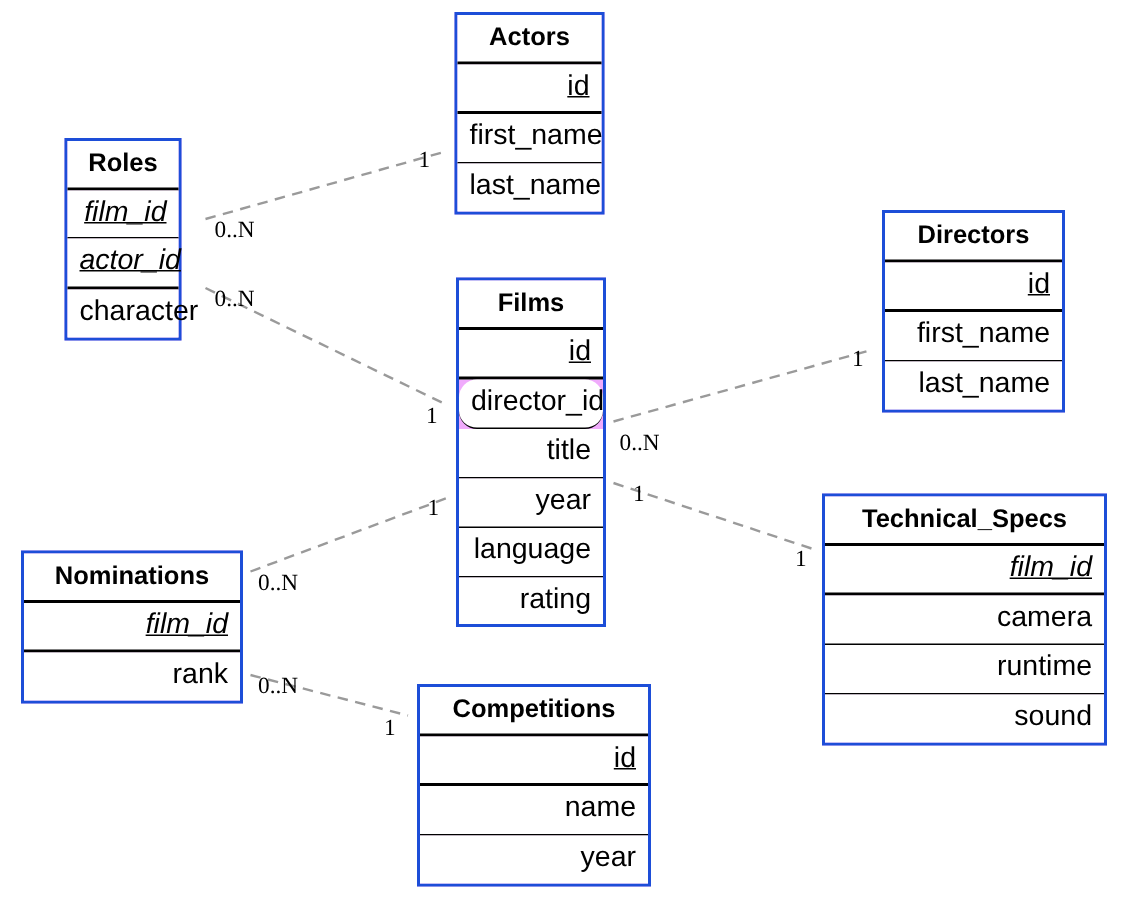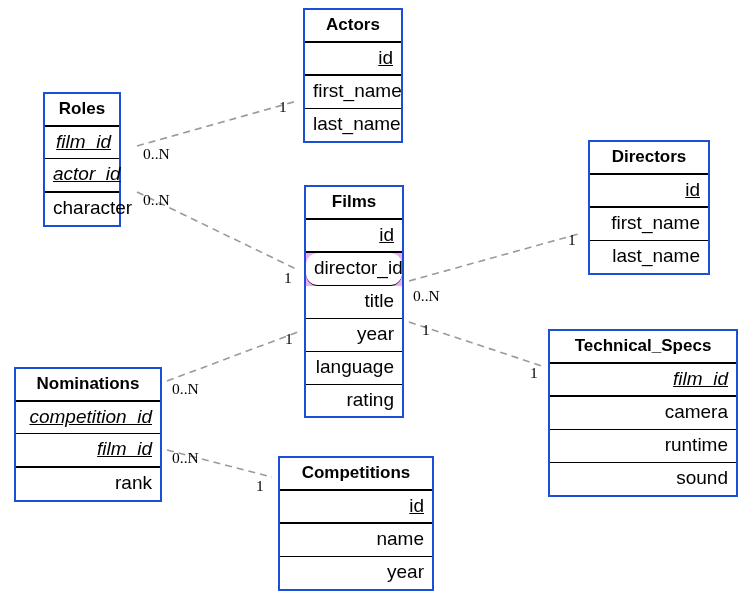--- a/index.html
+++ b/index.html
@@ -136,21 +136,20 @@
       </div>
       <div class="entity" style="left: 548px; top: 329px; width: 190px;">
         <div class="entity-title">Technical_Specs</div>
         <div class="attr pkfk divider">film_id</div>
         <div class="attr">camera</div>
         <div class="attr">runtime</div>
         <div class="attr">sound</div>
       </div>
       <div class="entity" style="left: 14px; top: 345px; width: 148px; margin-top: 22px;">
         <div class="entity-title">Nominations</div>
-        <div class="attr pkfk">competition_id</div>
         <div class="attr pkfk divider">film_id</div>
         <div class="attr">rank</div>
       </div>
       <div class="entity" style="left: 278px; top: 456px; width: 156px;">
         <div class="entity-title">Competitions</div>
         <div class="attr pk divider">id</div>
         <div class="attr">name</div>
         <div class="attr">year</div>
       </div>
     </div>

